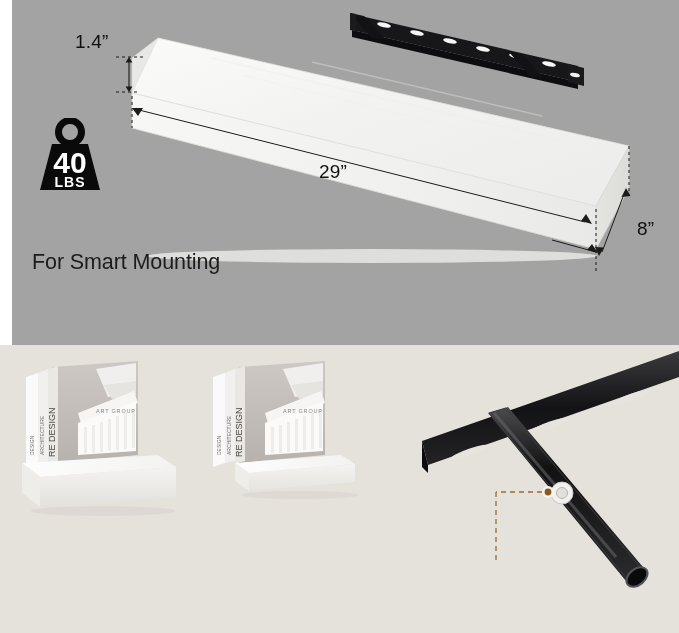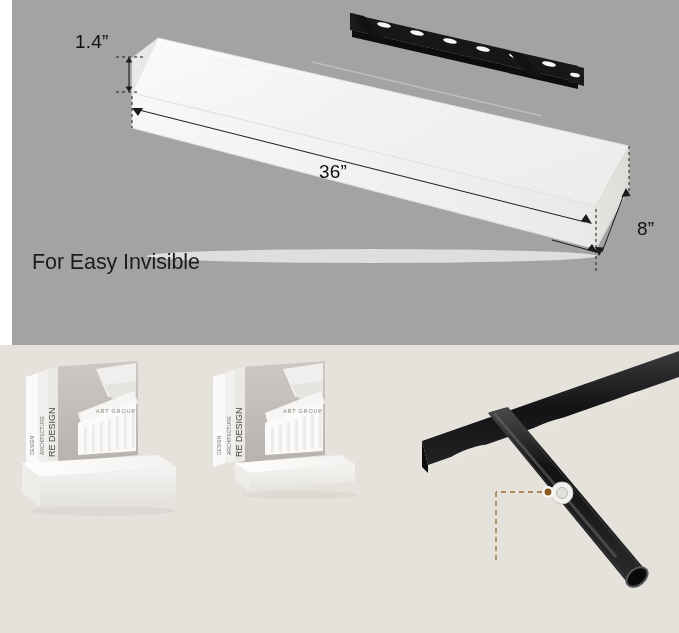--- a/index.html
+++ b/index.html
@@ -141,25 +141,35 @@
           <polygon points="614,188 609.5,197 618.5,196" fill="#1b1b1b" stroke="none"></polygon>
           <polygon points="587,256 583,247 592,247.5" fill="#1b1b1b" stroke="none"></polygon>
 
           <path d="M540,240 L584,252" stroke-width="1"></path>
           <polygon points="586,253 575,250 580,244" fill="#1b1b1b" stroke="none"></polygon>
         </g>
       </svg>
     </div>
 
     <div class="dim dim-thick">1.4”</div>
-    <div class="dim dim-len">36”</div>
+    <div class="dim dim-len">29”</div>
     <div class="dim dim-depth">8”</div>
 
-
-    <div class="head-line head-2">For Easy Invisible</div>
+    <div class="badge">
+      <svg width="72" height="76" viewBox="0 0 72 76">
+
+        <circle cx="36" cy="14" r="11.5" fill="none" stroke="#0a0a0a" stroke-width="7"></circle>
+
+        <path d="M18,26 L54,26 L66,72 L6,72 Z" fill="#0a0a0a"></path>
+        <text x="36" y="55" text-anchor="middle" fill="#ffffff" font-family="Liberation Sans, sans-serif" font-size="30" font-weight="bold">40</text>
+        <text x="36" y="69" text-anchor="middle" fill="#ffffff" font-family="Liberation Sans, sans-serif" font-size="14" font-weight="bold" letter-spacing="1">LBS</text>
+      </svg>
+    </div>
+
+    <div class="head-line head-2">For Smart Mounting</div>
   </div>
 
   <div class="bottom-panel">
 
     <div class="compare">
 
       <div class="scene scene-ours">
         <svg width="190" height="170" viewBox="0 0 190 170">
           <defs>
             <linearGradient id="bkwall" x1="0" y1="0" x2="0" y2="1">

